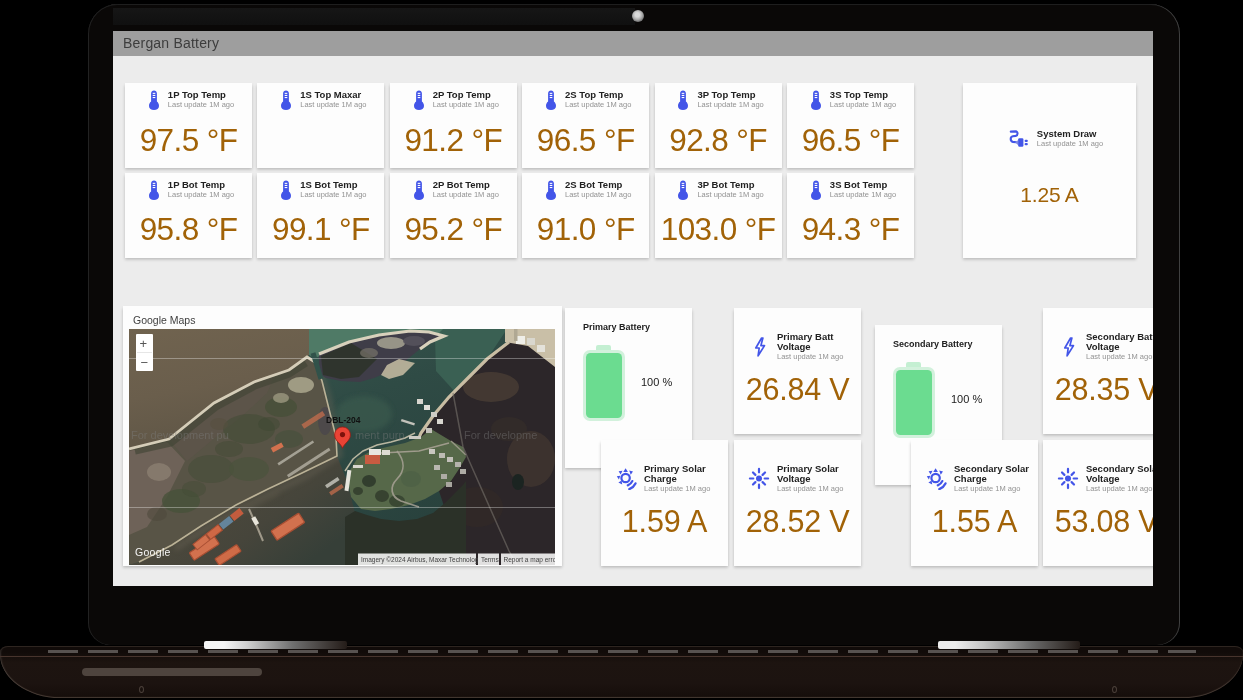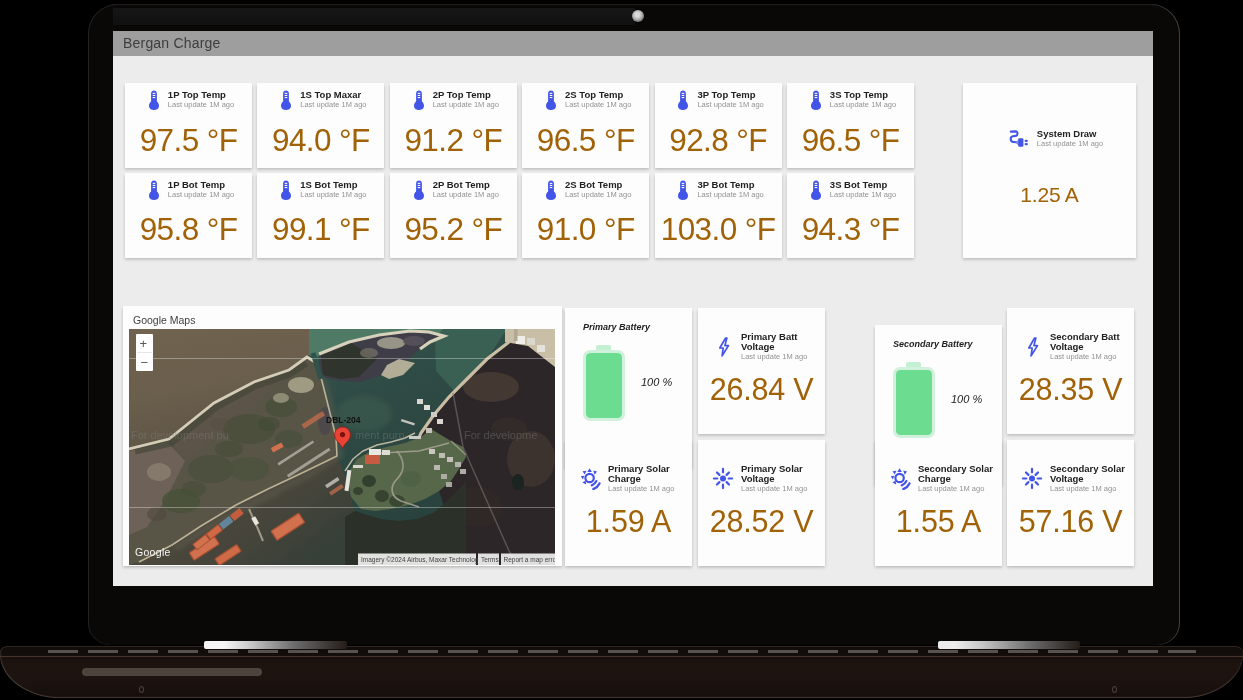--- a/index.html
+++ b/index.html
@@ -47,31 +47,31 @@
 .tc { width:127px; height:85px; }
 .tc .hd { padding-top:7px; }
 .tc .val { top:41.5px; }
 
 
 #sysdraw { left:850px; top:52px; width:173px; height:175px; }
 #sysdraw .hd { padding-top:46px;margin-left:6px; }
 #sysdraw .val { top:96px; font-size:21px; letter-spacing:-0.2px; }
 
 
-.mc { width:127px; height:126px; }
+.mc { width:127px; height:126px;margin-left:36px; }
 .mc .hd { display:block; padding:24px 0 0 43px; }
 .mc .hd .txt { margin-left:0; }
 .mc .hd svg { position:absolute; }
 .ibolt { left:20px; top:29px; }
 .isunc { left:15px; top:26px; }
 .isunv { left:14px; top:25px; }
 .mc .val { top:66px; font-size:30.5px; letter-spacing:-0.2px; }
 
 
-.bc { width:127px; height:160px;font-style:italic; }
+.bc { width:127px; height:160px; }
 .bc .title { position:absolute; left:18px; top:14px; font-size:9px; font-weight:bold; color:#212121; }
 .bc .batt { position:absolute; left:18px; top:37px; }
 .bc .pct { position:absolute; left:76px; top:68px; font-size:11px; color:#212121; }
 
 
 #mapcard { left:10px; top:275px; width:439px; height:260px; }
 #mapcard .mt { position:absolute; left:10px; top:8px; font-size:10.5px; color:#3f3f3f; }
 #mapbox { position:absolute; left:6px; top:23px; width:426px; height:236px; overflow:hidden; }
 </style>
 </head>
@@ -83,21 +83,21 @@
   <div class="abs" id="base"></div>
   <div class="abs" id="vents"></div>
   <div class="abs" id="baseline1"></div>
   <div class="abs" id="foot"></div>
   <div class="abs mark" id="mark1"></div>
   <div class="abs mark" id="mark2"></div>
   <div class="abs hinge" id="hingeL"></div>
   <div class="abs hinge" id="hingeR"></div>
 
   <div class="abs" id="screen">
-    <div id="topbar">Bergan Charge</div>
+    <div id="topbar">Bergan Battery</div>
 <div class="card tc" style="left:12px;top:52px">
   <div class="hd">
           <svg width="10" height="20" viewBox="0 0 10 20">
             <path fill="#4355e8" d="M5 0.4 C6.6 0.4 7.9 1.7 7.9 3.3 L7.9 11.6 C9.2 12.6 10 14.2 10 15.9 C10 18.4 7.8 19.9 5 19.9 C2.2 19.9 0 18.4 0 15.9 C0 14.2 0.8 12.6 2.1 11.6 L2.1 3.3 C2.1 1.7 3.4 0.4 5 0.4 Z"></path>
             <rect x="3.7" y="2.8" width="2.6" height="1.1" fill="#fff"></rect>
             <rect x="3.7" y="4.9" width="2.6" height="1.1" fill="#fff"></rect>
             <rect x="3.7" y="7" width="2.6" height="1.1" fill="#fff"></rect>
           </svg>
           <div class="txt">
             <div class="t1">1P Top Temp</div>
@@ -112,21 +112,20 @@
             <path fill="#4355e8" d="M5 0.4 C6.6 0.4 7.9 1.7 7.9 3.3 L7.9 11.6 C9.2 12.6 10 14.2 10 15.9 C10 18.4 7.8 19.9 5 19.9 C2.2 19.9 0 18.4 0 15.9 C0 14.2 0.8 12.6 2.1 11.6 L2.1 3.3 C2.1 1.7 3.4 0.4 5 0.4 Z"></path>
             <rect x="3.7" y="2.8" width="2.6" height="1.1" fill="#fff"></rect>
             <rect x="3.7" y="4.9" width="2.6" height="1.1" fill="#fff"></rect>
             <rect x="3.7" y="7" width="2.6" height="1.1" fill="#fff"></rect>
           </svg>
           <div class="txt">
             <div class="t1">1S Top Maxar</div>
             <div class="t2">Last update 1M ago</div>
           </div>
         </div>
-  <div class="val">94.0 °F</div>
 </div>
 <div class="card tc" style="left:276.8px;top:52px">
   <div class="hd">
           <svg width="10" height="20" viewBox="0 0 10 20">
             <path fill="#4355e8" d="M5 0.4 C6.6 0.4 7.9 1.7 7.9 3.3 L7.9 11.6 C9.2 12.6 10 14.2 10 15.9 C10 18.4 7.8 19.9 5 19.9 C2.2 19.9 0 18.4 0 15.9 C0 14.2 0.8 12.6 2.1 11.6 L2.1 3.3 C2.1 1.7 3.4 0.4 5 0.4 Z"></path>
             <rect x="3.7" y="2.8" width="2.6" height="1.1" fill="#fff"></rect>
             <rect x="3.7" y="4.9" width="2.6" height="1.1" fill="#fff"></rect>
             <rect x="3.7" y="7" width="2.6" height="1.1" fill="#fff"></rect>
           </svg>
           <div class="txt">
@@ -406,21 +405,21 @@
               <line x1="14.6" y1="17.1" x2="17" y2="19.5"></line>
               <line x1="5.0" y1="19.5" x2="7.4" y2="17.1"></line>
               <line x1="14.6" y1="9.9" x2="17" y2="7.5"></line>
             </g>
           </svg>
           <div class="txt">
             <div class="t1">Secondary Solar<br>Voltage</div>
             <div class="t2">Last update 1M ago</div>
           </div>
         </div>
-  <div class="val">57.16 V</div>
+  <div class="val">53.08 V</div>
 </div>
 <div class="card" id="mapcard">
   <div class="mt">Google Maps</div>
   <div id="mapbox"><svg width="426" height="236" viewBox="0 0 426 236">
 <defs>
  <linearGradient id="brown" x1="0" y1="0" x2="0.3" y2="1">
    <stop offset="0" stop-color="#70634f"></stop>
                 <stop offset="0.55" stop-color="#6a5e4c"></stop>
                 <stop offset="1" stop-color="#5f5646"></stop>
  </linearGradient>

